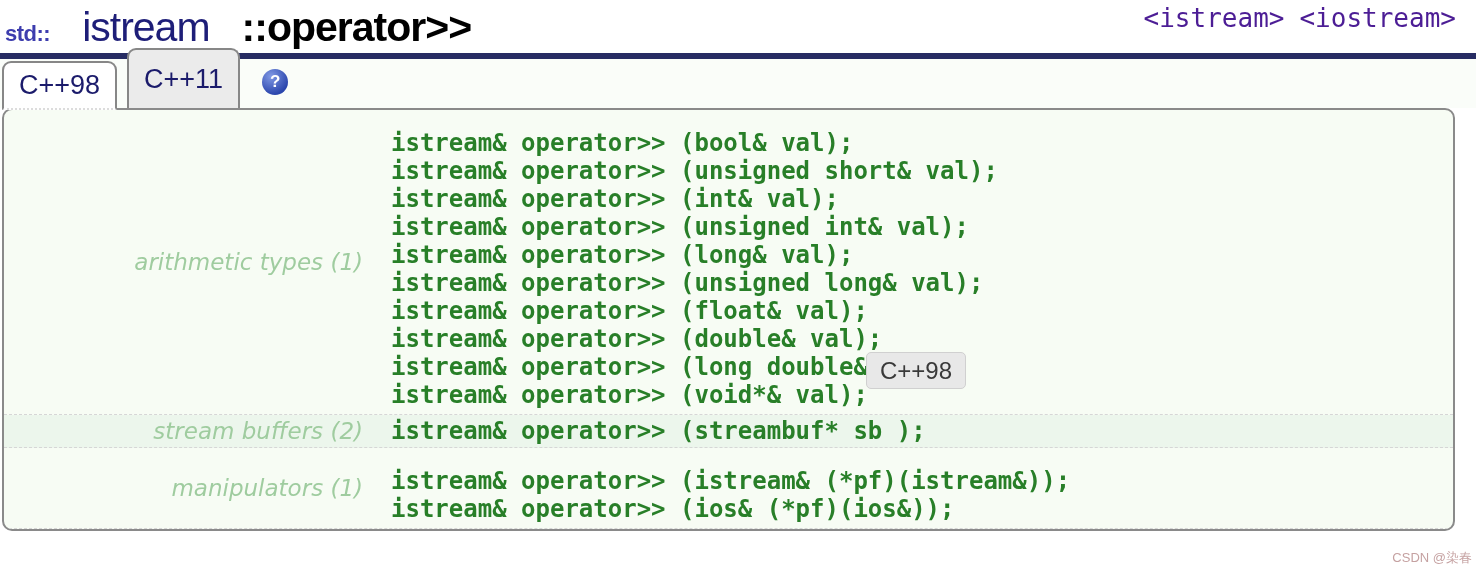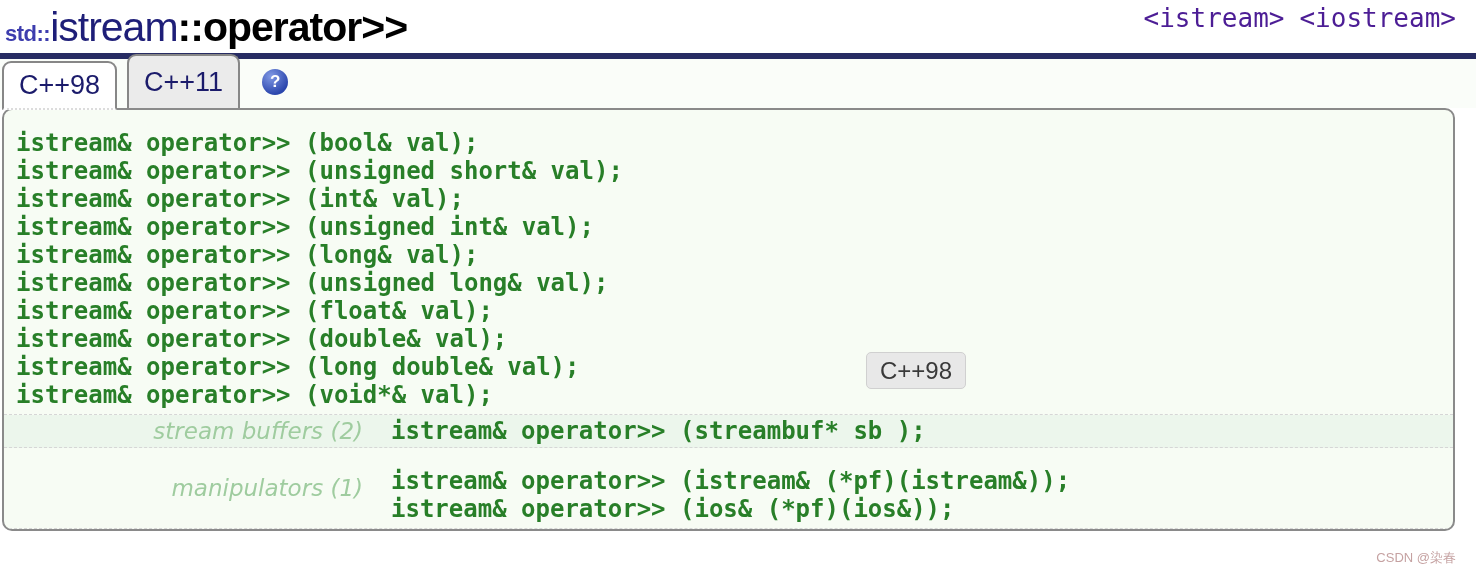--- a/index.html
+++ b/index.html
@@ -1,32 +1,32 @@
 <!DOCTYPE html>
 <html><head>
 <meta charset="utf-8">
 <style>
   * { margin:0; padding:0; box-sizing:border-box; }
   html,body { width:1476px; height:572px; background:#ffffff; overflow:hidden;
               font-family:"Liberation Sans", sans-serif; position:relative; }
 
   
   .header { position:relative; height:53px; padding-left:5px; }
-  .title { display:flex; align-items:baseline; padding-top:4px; }
+  .title { display:flex; align-items:baseline; padding-top:4px;gap:32px; }
   .title-prefix { font-weight:bold; font-size:22px; color:#3d3dae; letter-spacing:-0.5px; }
   .title-class  { font-weight:normal; font-size:41px; color:#1e1e78; letter-spacing:-1px; }
   .title-member { font-weight:bold; font-size:41px; color:#000000; letter-spacing:-1px; }
   .includes { position:absolute; top:3px; right:20px; display:flex; gap:15px;
               font-family:"DejaVu Sans Mono", monospace; font-size:26px; color:#4c1d95; }
   .rule { height:6px; background:#272c63; width:1476px; }
 
   
   .tabstrip { height:49px; background:#fafdf9; display:flex; align-items:flex-end;
               padding-left:2px; position:relative; z-index:2; }
-  .tab { height:54px; display:flex; align-items:center; padding:0 15px;
+  .tab { height:60px; display:flex; align-items:center; padding:0 15px;
          border:2px solid #878787; border-bottom:none; border-radius:9px 9px 0 0;
          font-size:27px; color:#1b1b6b; margin-right:10px; cursor:pointer; }
   .tab.active { background:#ffffff; height:49px; margin-bottom:-2px;
                 border-bottom:2px dotted #dcdcdc; }
   .tab.inactive { background:#ebebeb; }
   .help-icon { width:26px; height:26px; border-radius:50%;
                background:radial-gradient(circle at 35% 28%, #8099e4, #2b46ad 72%);
                color:#ffffff; font-weight:bold; font-size:17px;
                display:flex; align-items:center; justify-content:center;
                align-self:center; margin:0 0 4px 12px; cursor:pointer; }
@@ -45,21 +45,21 @@
                font-size:24px; line-height:28px; color:#287f28; white-space:pre; }
   .row.slim .row-code { padding:2px 11px 2px 12px; }
 
   
   .tooltip { position:absolute; left:866px; top:352px; width:100px; height:37px;
              background:#e8e8e8; border:1px solid #d0d0d0; border-radius:5px;
              display:flex; align-items:center; justify-content:center;
              font-size:24px; color:#3a3a3a; z-index:5; }
 
   
-  .watermark { position:absolute; right:20px; bottom:5px; font-size:13px;
+  .watermark { position:absolute; right:4px; bottom:5px; font-size:13px;
                color:#bb9191; opacity:0.85; z-index:6; }
 </style>
 </head>
 <body>
 
 <div class="header">
   <div class="title">
     <span class="title-prefix">std::</span>
     <span class="title-class">istream</span>
     <span class="title-member">::operator&gt;&gt;</span>
@@ -79,20 +79,21 @@
     <span>C++11</span>
   </div>
   <div class="help-icon">
     <span>?</span>
   </div>
 </div>
 
 <div class="panel">
 
   <div class="row">
+    <div class="row-label">arithmetic types (1)</div>
     <div class="row-code">
       <div class="code-line">istream&amp; operator&gt;&gt; (bool&amp; val);</div>
       <div class="code-line">istream&amp; operator&gt;&gt; (unsigned short&amp; val);</div>
       <div class="code-line">istream&amp; operator&gt;&gt; (int&amp; val);</div>
       <div class="code-line">istream&amp; operator&gt;&gt; (unsigned int&amp; val);</div>
       <div class="code-line">istream&amp; operator&gt;&gt; (long&amp; val);</div>
       <div class="code-line">istream&amp; operator&gt;&gt; (unsigned long&amp; val);</div>
       <div class="code-line">istream&amp; operator&gt;&gt; (float&amp; val);</div>
       <div class="code-line">istream&amp; operator&gt;&gt; (double&amp; val);</div>
       <div class="code-line">istream&amp; operator&gt;&gt; (long double&amp; val);</div>

